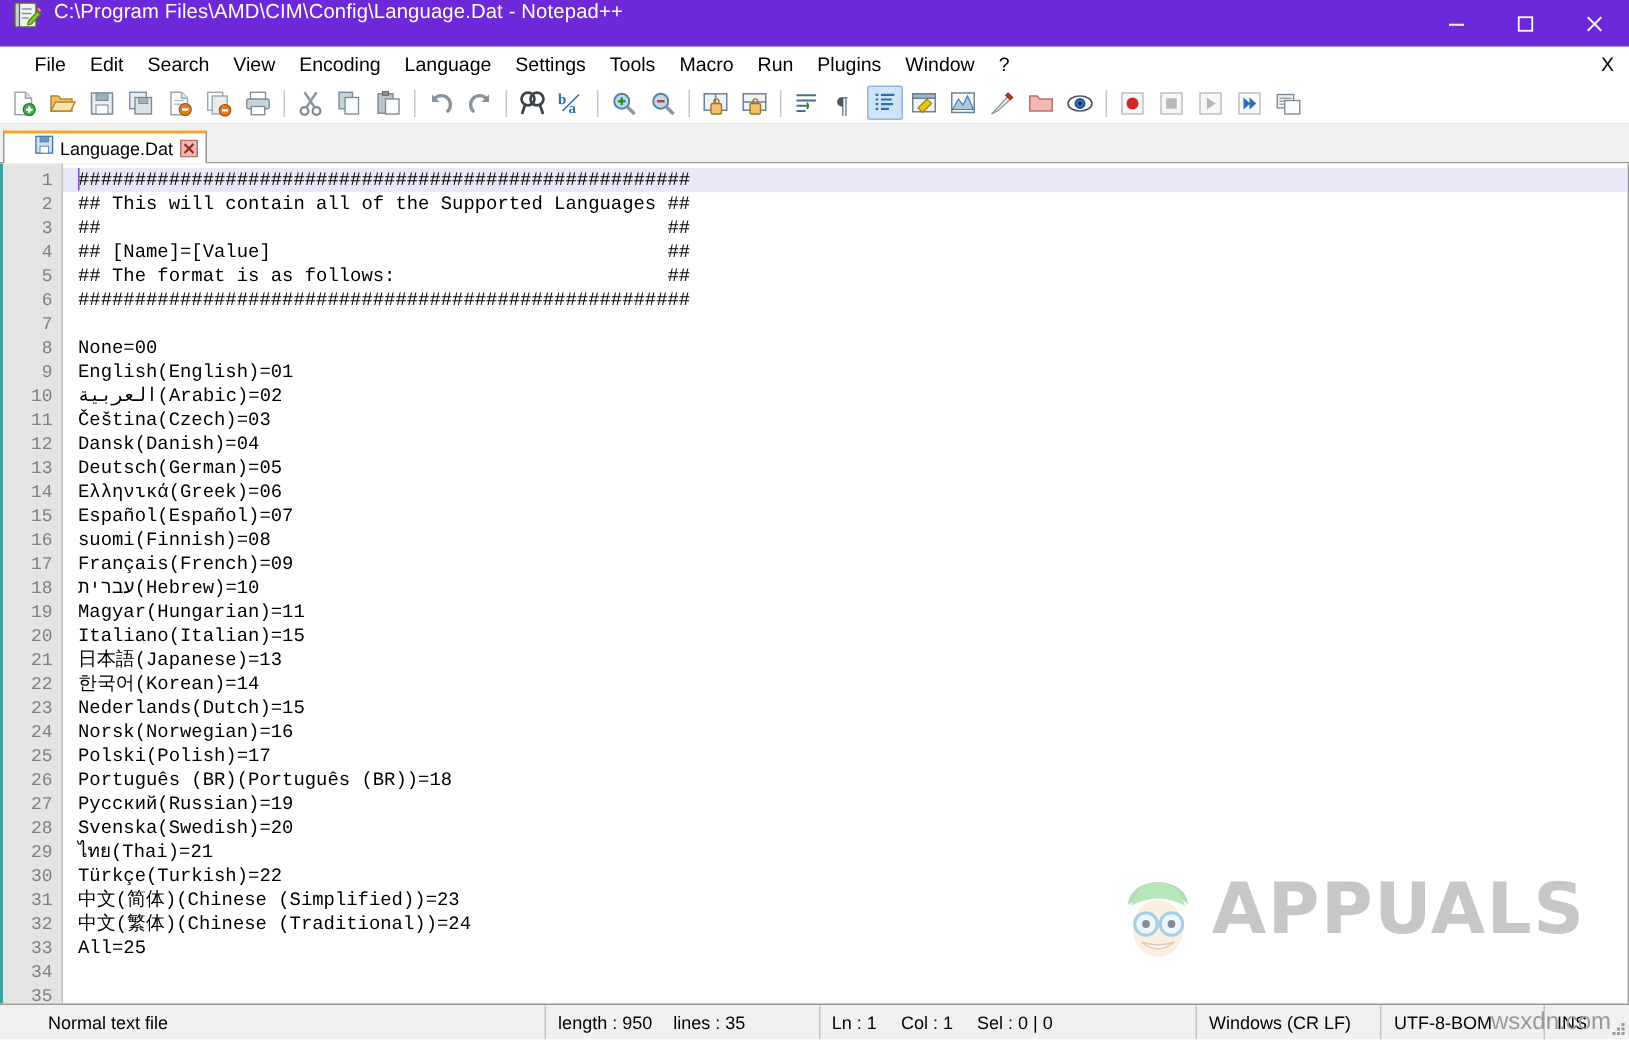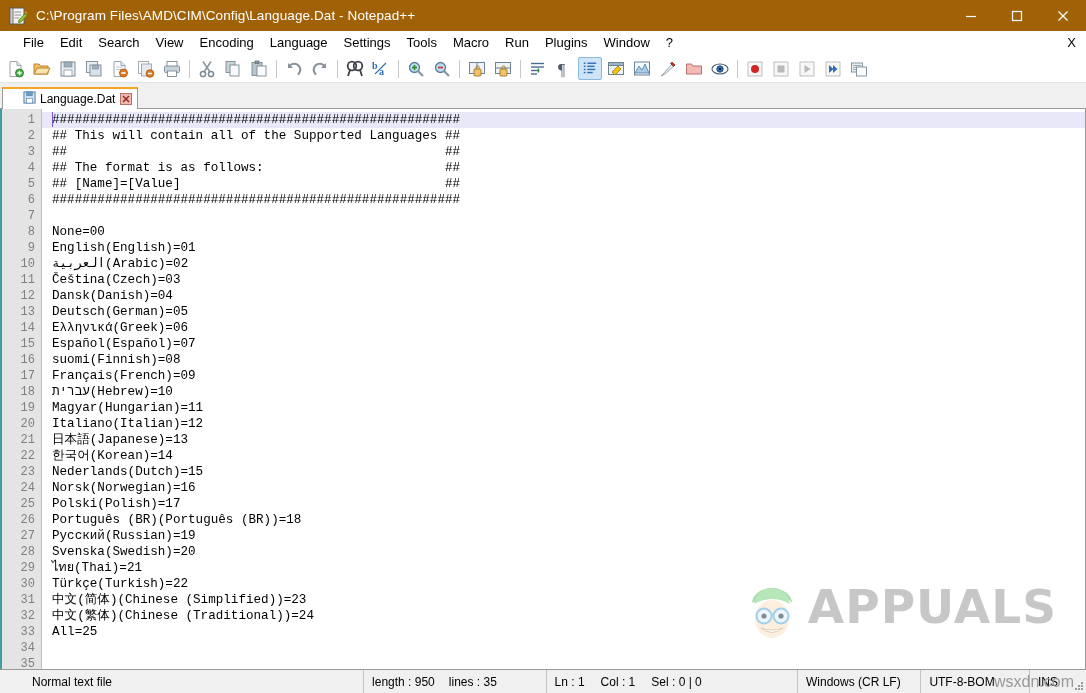--- a/index.html
+++ b/index.html
@@ -20,23 +20,23 @@
     position: relative;
     display: flex;
     flex-direction: column;
     background: #ffffff;
     box-sizing: border-box;
   }
 
   
   .titlebar {
     height: 31px;
-    background: #a16207;
-    display: flex;
-    align-items: center;
+    background: #6d28d9;
+    display: flex;
+    align-items: flex-start;
     flex: 0 0 auto;
     position: relative;
   }
   .titlebar-icon {
     width: 20px; height: 20px;
     margin-left: 8px; margin-right: 8px;
     position: relative;
     flex: 0 0 auto;
   }
   .titlebar-text {
@@ -660,37 +660,37 @@
         <div class="gutter-line">32</div>
         <div class="gutter-line">33</div>
         <div class="gutter-line">34</div>
         <div class="gutter-line">35</div>
       </div>
     <div class="code" id="code">
       <div class="caret"></div>
     <div class="code-line caret-line">######################################################</div>
         <div class="code-line">## This will contain all of the Supported Languages ##</div>
         <div class="code-line">##                                                  ##</div>
+        <div class="code-line">## [Name]=[Value]                                   ##</div>
         <div class="code-line">## The format is as follows:                        ##</div>
-        <div class="code-line">## [Name]=[Value]                                   ##</div>
         <div class="code-line">######################################################</div>
         <div class="code-line"></div>
         <div class="code-line">None=00</div>
         <div class="code-line">English(English)=01</div>
         <div class="code-line">العربية(Arabic)=02</div>
         <div class="code-line">Čeština(Czech)=03</div>
         <div class="code-line">Dansk(Danish)=04</div>
         <div class="code-line">Deutsch(German)=05</div>
         <div class="code-line">Ελληνικά(Greek)=06</div>
         <div class="code-line">Español(Español)=07</div>
         <div class="code-line">suomi(Finnish)=08</div>
         <div class="code-line">Français(French)=09</div>
         <div class="code-line">עברית(Hebrew)=10</div>
         <div class="code-line">Magyar(Hungarian)=11</div>
-        <div class="code-line">Italiano(Italian)=12</div>
+        <div class="code-line">Italiano(Italian)=15</div>
         <div class="code-line">日本語(Japanese)=13</div>
         <div class="code-line">한국어(Korean)=14</div>
         <div class="code-line">Nederlands(Dutch)=15</div>
         <div class="code-line">Norsk(Norwegian)=16</div>
         <div class="code-line">Polski(Polish)=17</div>
         <div class="code-line">Português (BR)(Português (BR))=18</div>
         <div class="code-line">Русский(Russian)=19</div>
         <div class="code-line">Svenska(Swedish)=20</div>
         <div class="code-line">ไทย(Thai)=21</div>
         <div class="code-line">Türkçe(Turkish)=22</div>

